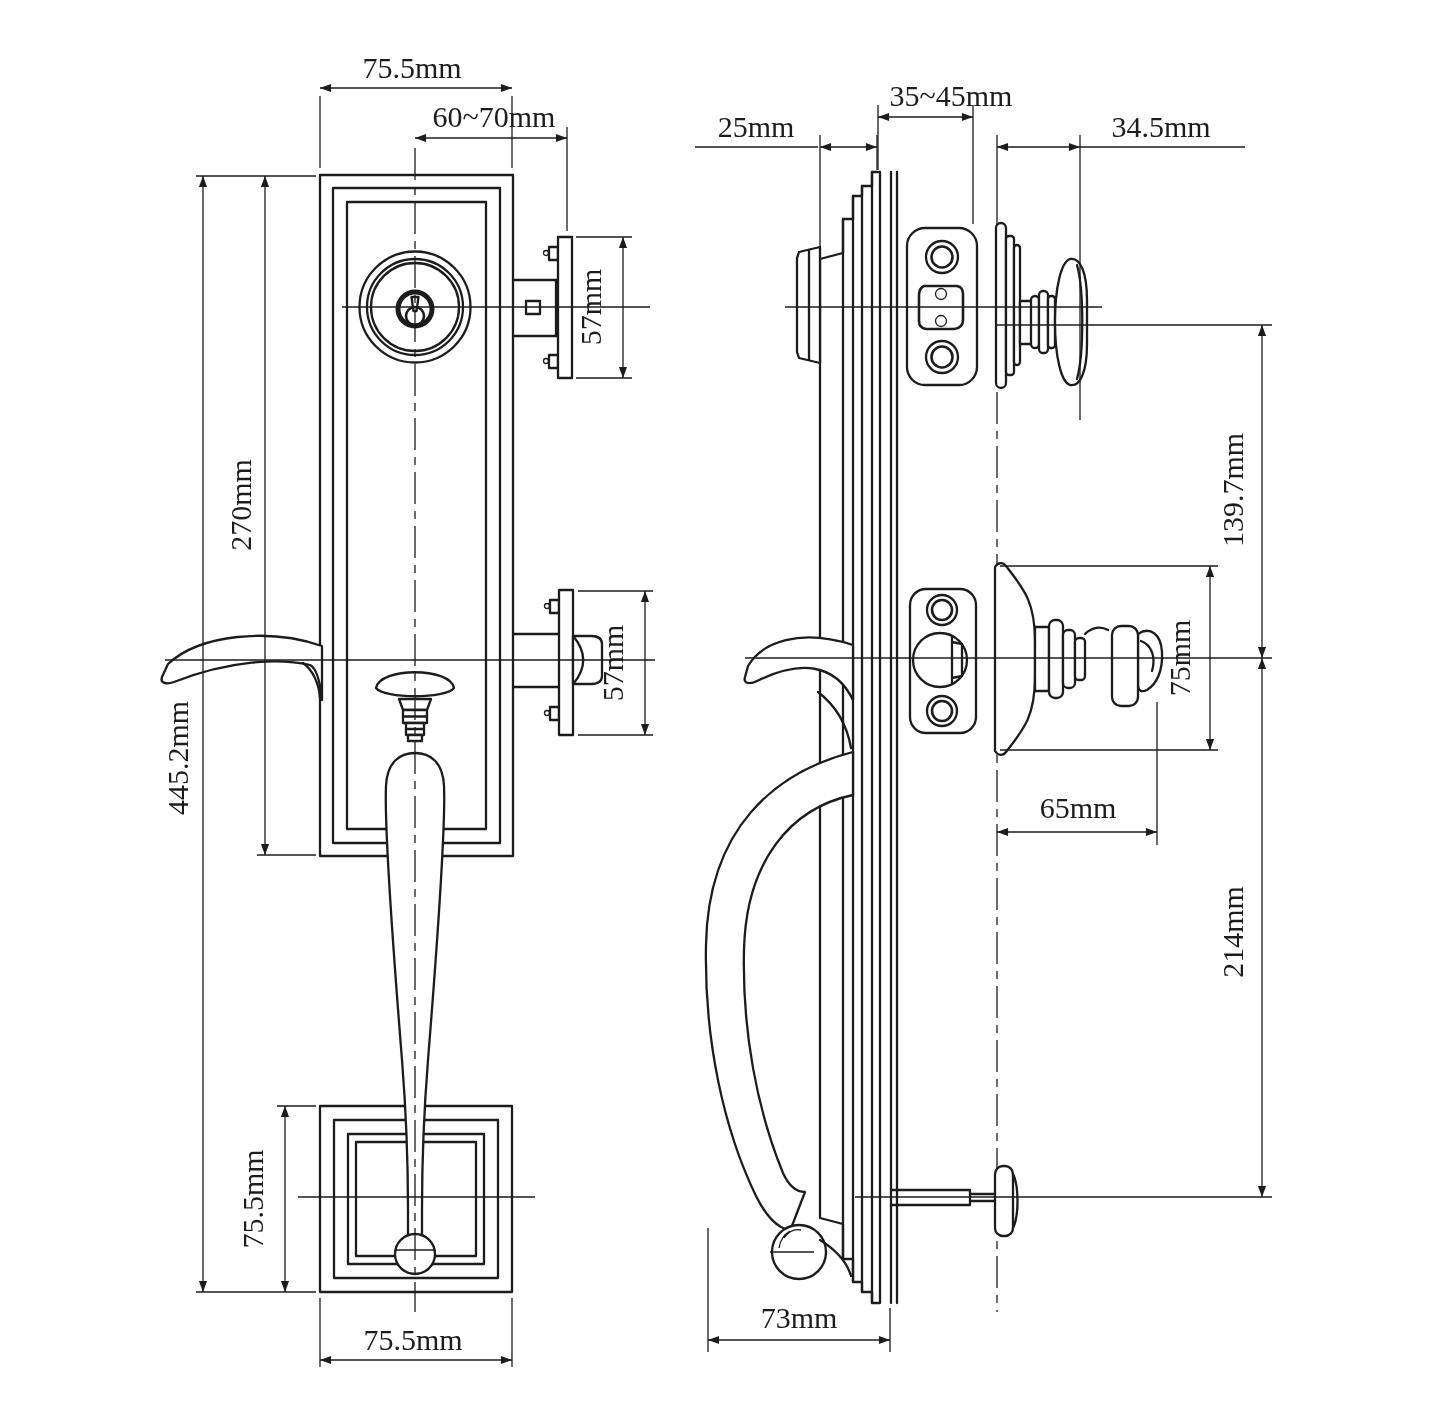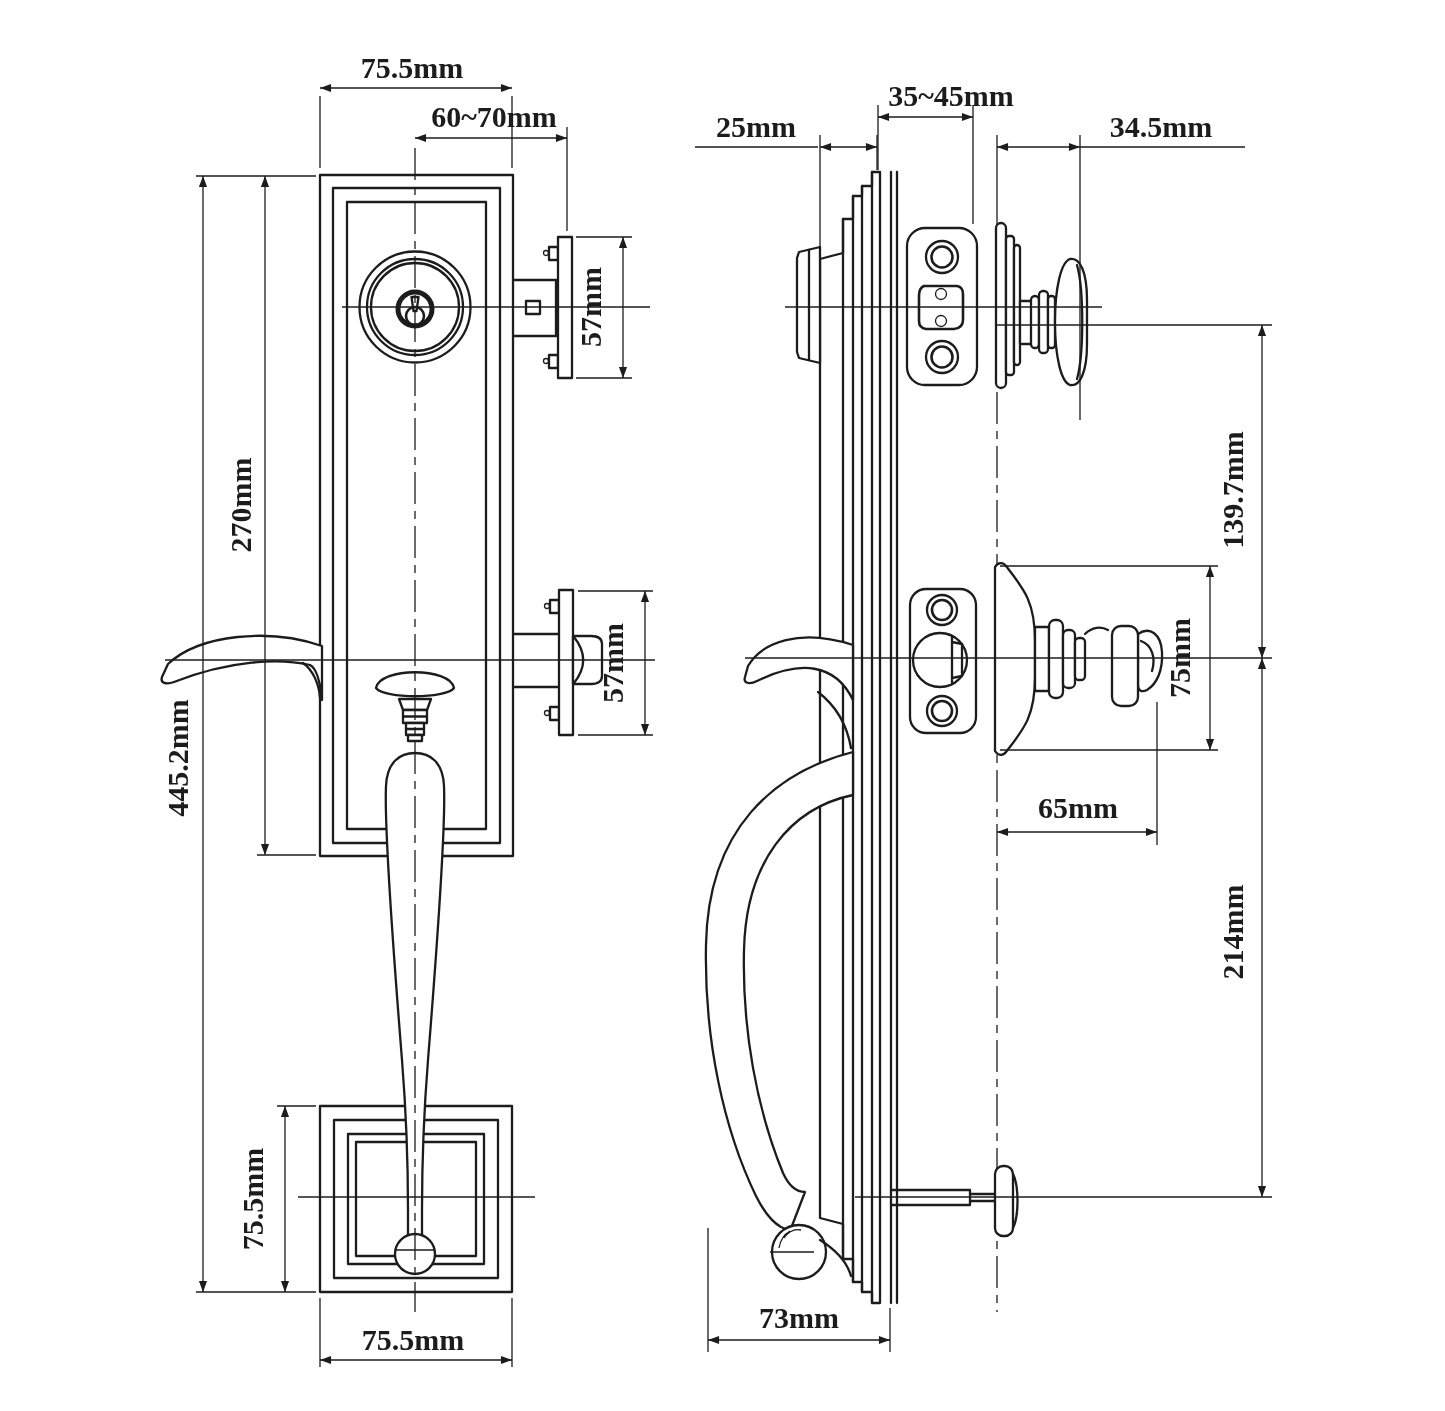--- a/index.html
+++ b/index.html
@@ -1,16 +1,16 @@
 <!DOCTYPE html>
 <html><head>
 <meta charset="utf-8">
 <style>
   html,body{margin:0;padding:0;background:#ffffff;}
-  .page{width:1445px;height:1411px;background:#fff;position:relative;font-family:"Liberation Serif",serif;font-weight:bold;}
+  .page{width:1445px;height:1411px;background:#fff;position:relative;font-family:"Liberation Serif",serif;}
   svg{display:block}
   .ol{stroke:#1c1c1c;stroke-width:2.3;fill:none;stroke-linecap:round;stroke-linejoin:round;}
   .olf{stroke:#1c1c1c;stroke-width:2.3;fill:#ffffff;stroke-linejoin:round;}
   .olb{stroke:#1c1c1c;stroke-width:2.6;fill:none;}
   .thin{stroke:#1c1c1c;stroke-width:1.3;fill:none;}
   .dim{stroke:#1c1c1c;stroke-width:1.3;fill:none;}
   .cl{stroke:#1c1c1c;stroke-width:1.3;fill:none;stroke-dasharray:32 7 8 7;}
   .bold{stroke:#1c1c1c;stroke-width:5;fill:none;}
   text{fill:#1c1c1c;font-family:"Liberation Serif",serif;font-size:30px;}
 </style>

